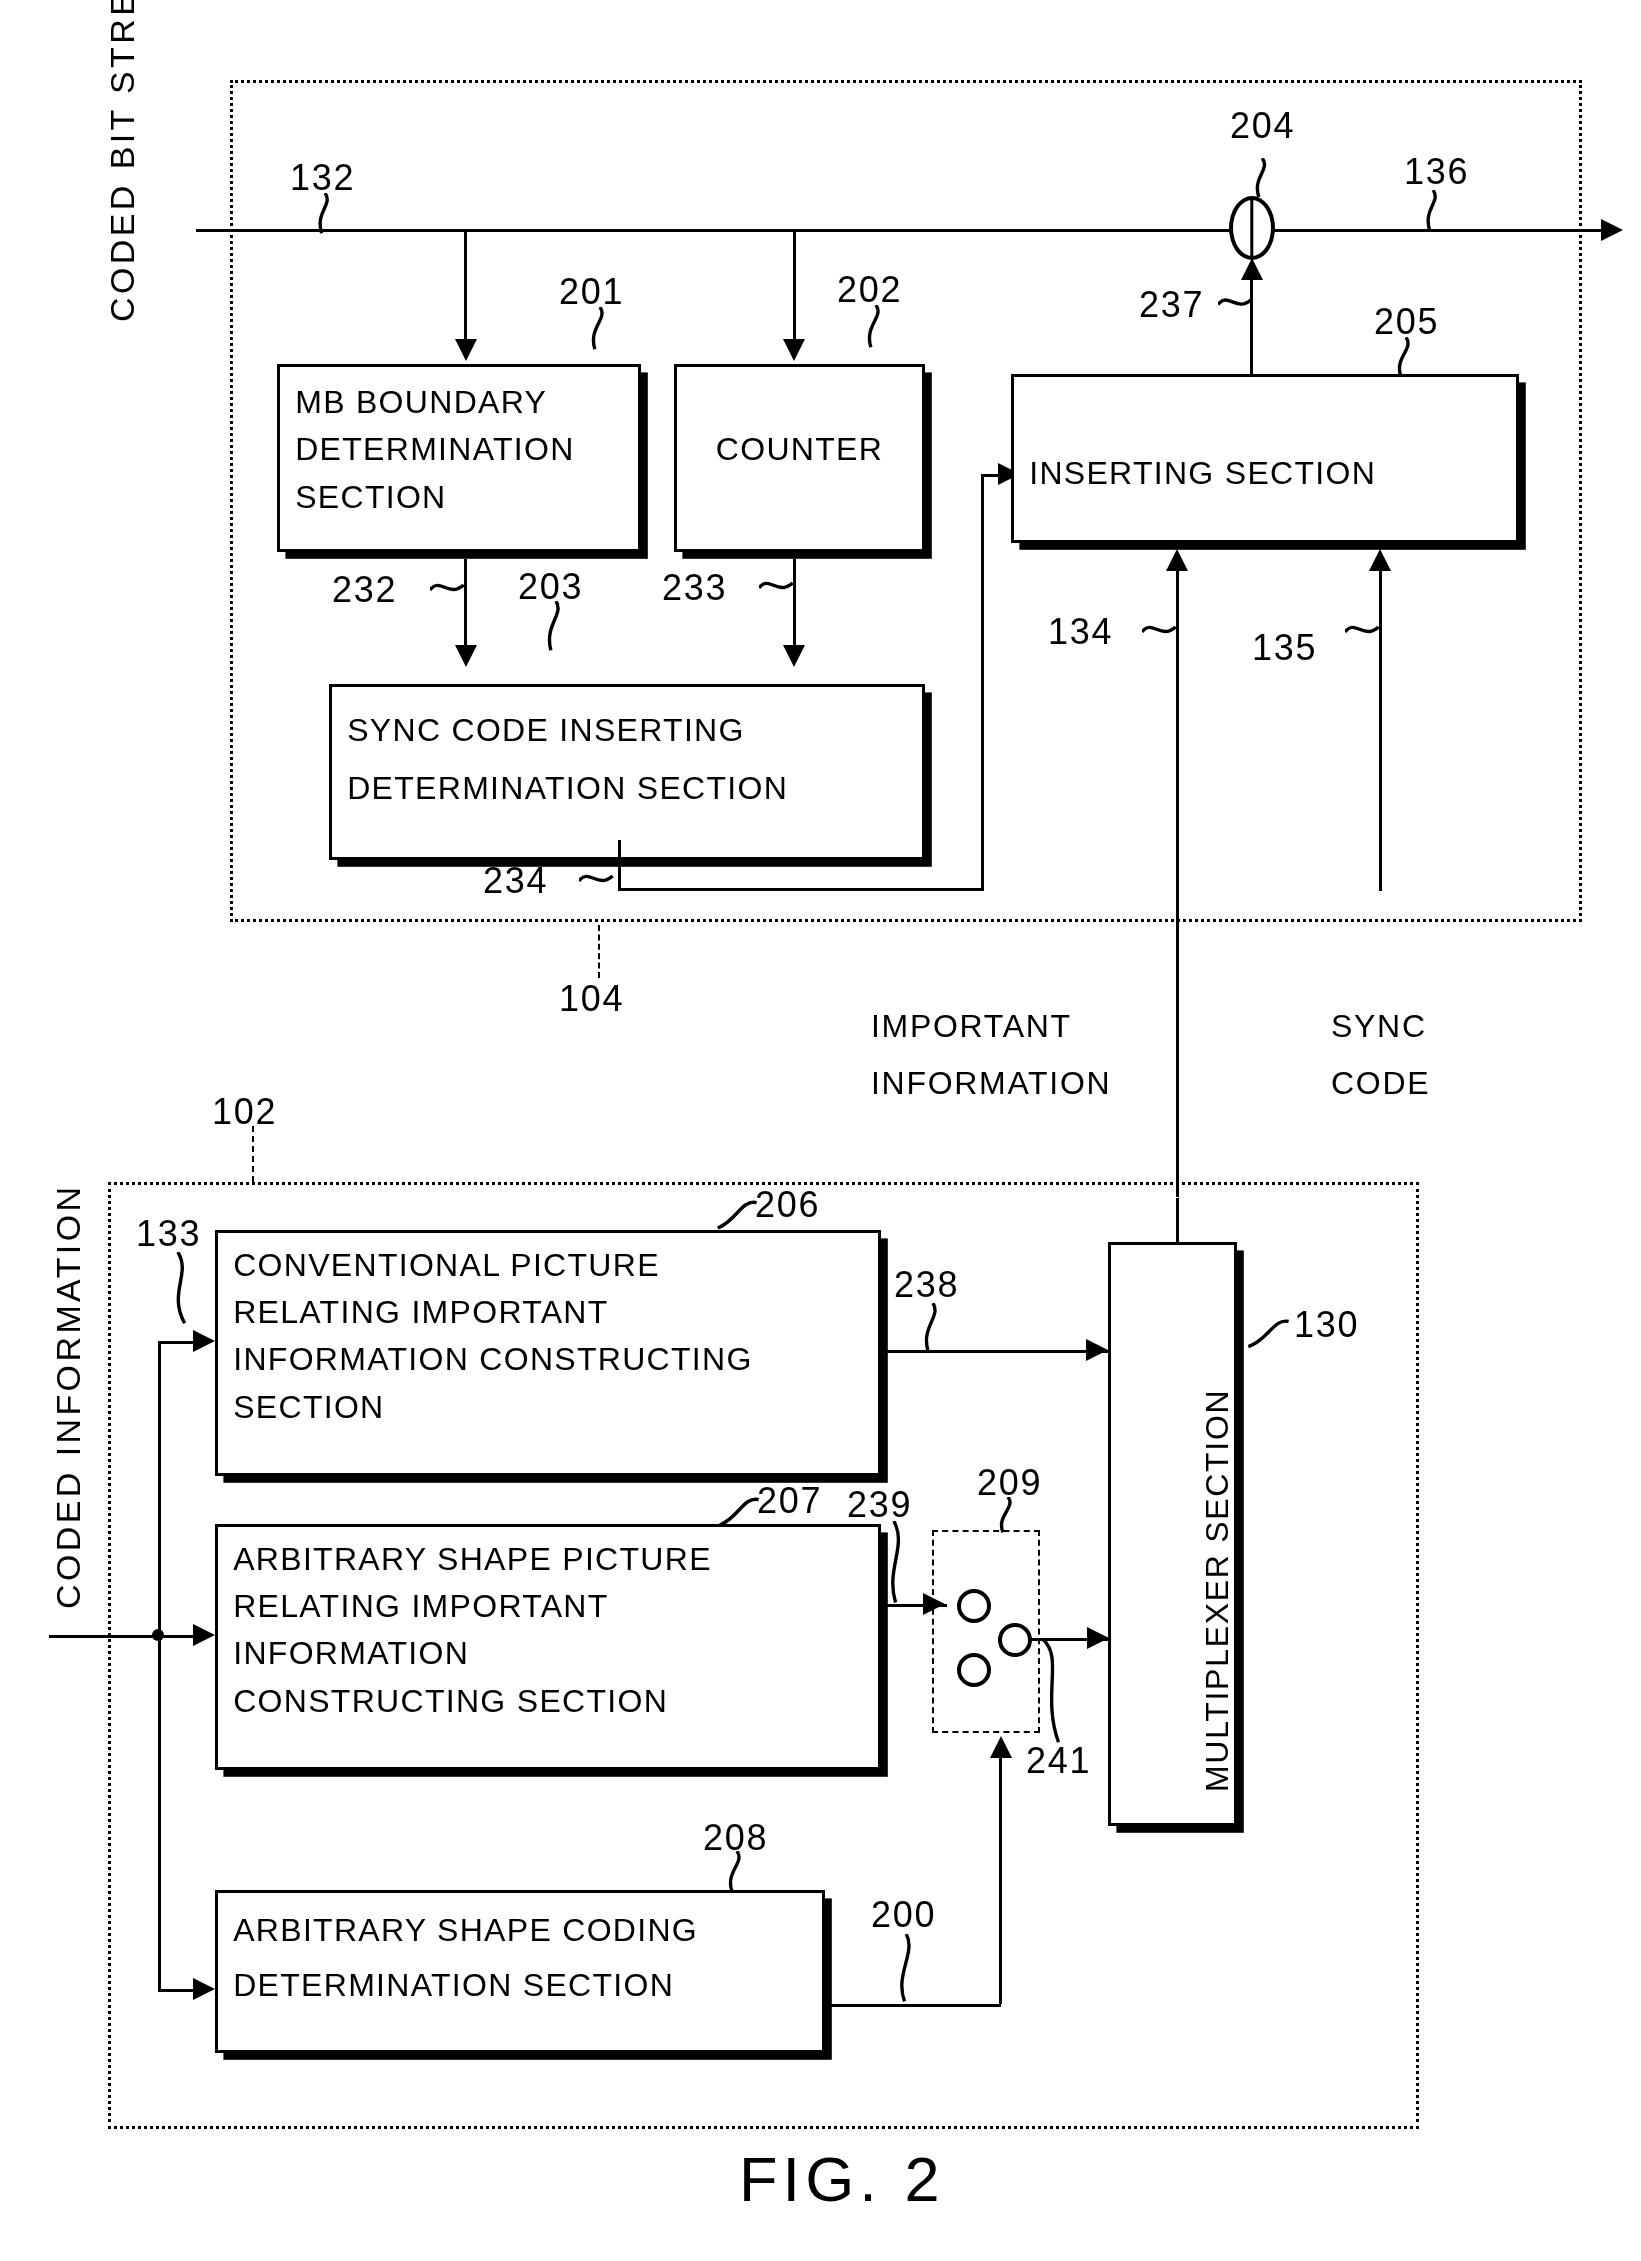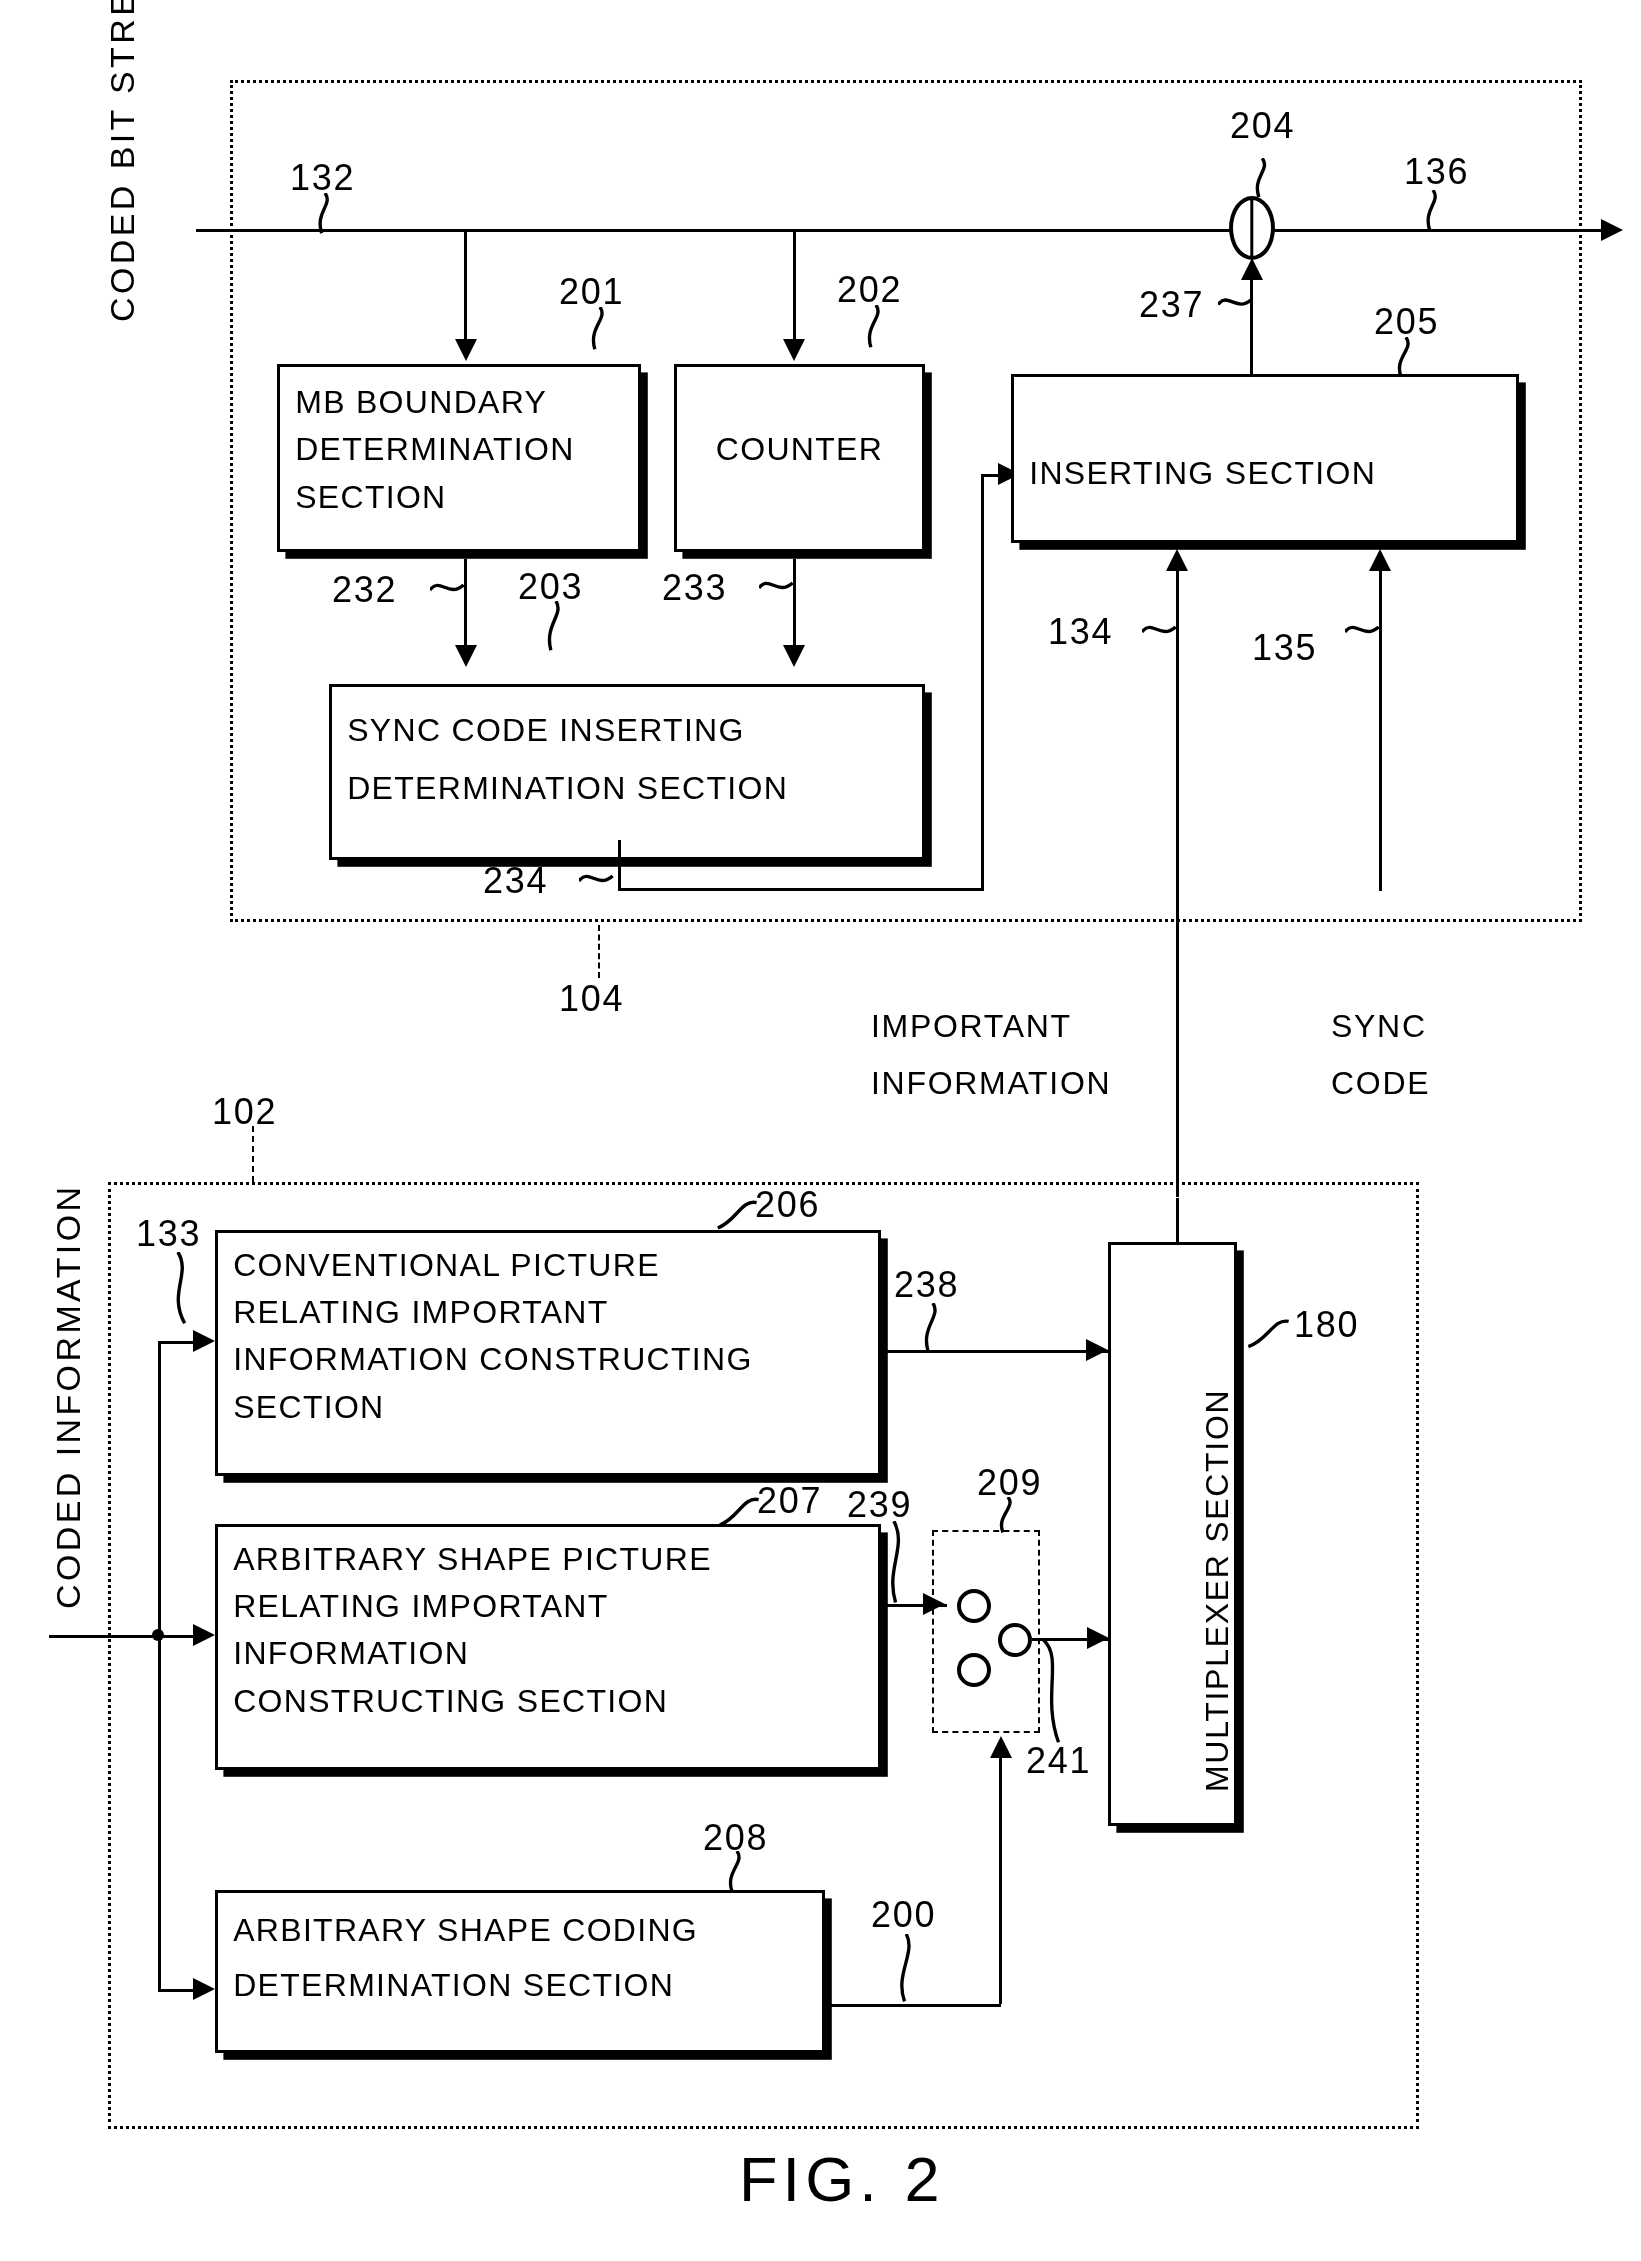--- a/index.html
+++ b/index.html
@@ -373,21 +373,21 @@
 
   <div class="hline" style="left:825px; top:2004px; width:176px;"></div>
   <div class="lbl ref" style="left:871px; top:1894px;">200</div>
   <svg class="squig" style="left:891px; top:1934px;" width="30.5" height="69" viewBox="0 0 36 82">
     <path d="M18 0 C 30 22, 4 48, 16 80" stroke="#000" stroke-width="4" fill="none"></path>
   </svg>
 
   <div class="box" style="left:1108px; top:1242px; width:129px; height:584px;">
     <div class="vtext" style="left:88px; top:547px; transform: rotate(-90deg); font-size:32px; letter-spacing:1.7px;">MULTIPLEXER SECTION</div>
   </div>
-  <div class="lbl ref" style="left:1294px; top:1304px;">180</div>
+  <div class="lbl ref" style="left:1294px; top:1304px;">130</div>
   <svg class="squig" style="left:1245px; top:1318px;" width="47" height="37" viewBox="0 0 56 44">
     <path d="M52 4 C 34 0, 28 26, 4 34" stroke="#000" stroke-width="4" fill="none"></path>
   </svg>
 
   <div class="vline" style="left:1176px; top:1198px; height:47px;"></div>
 
   <div class="lbl figlabel" style="left:739px; top:2143px;">FIG. 2</div>
 
 </div>
 

